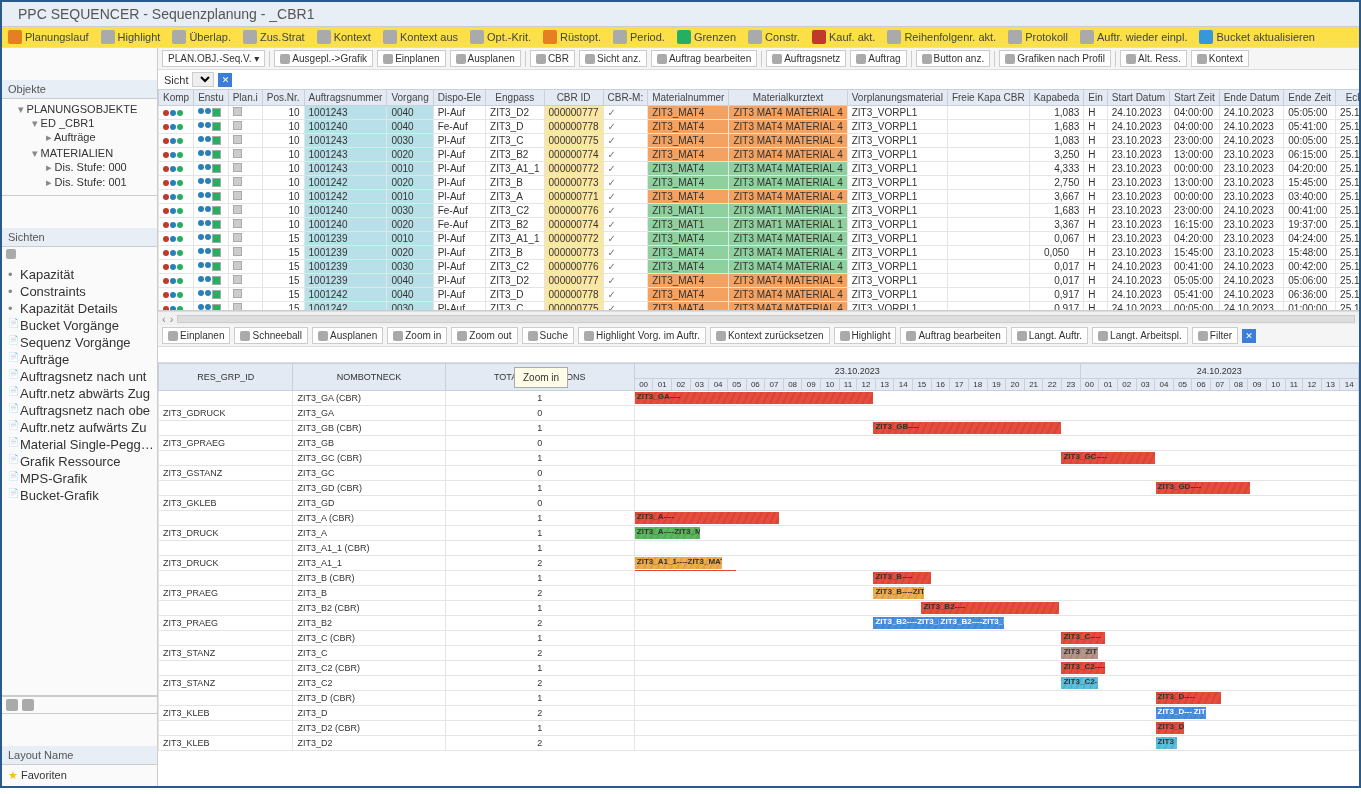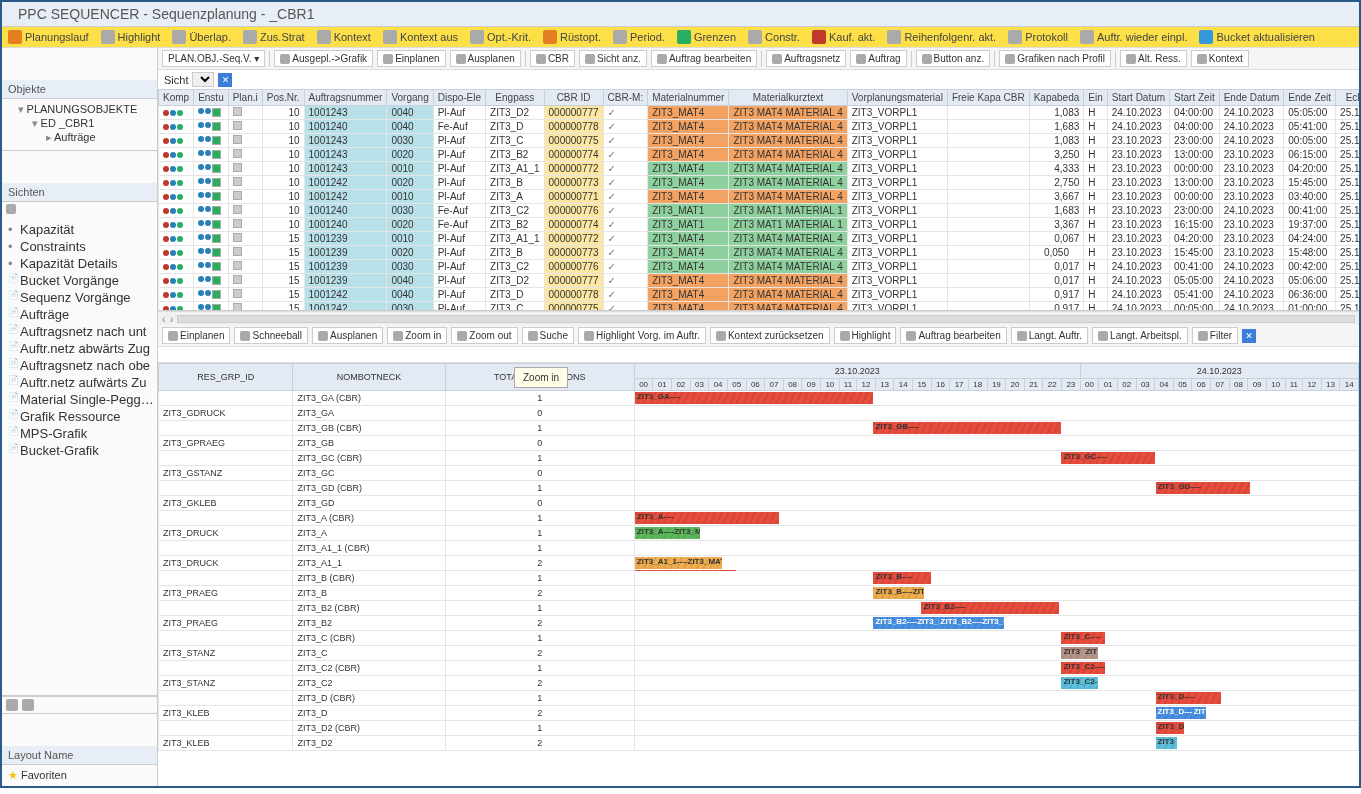--- a/index.html
+++ b/index.html
@@ -149,20 +149,24 @@
   <div class="left-panel">
     <div class="panel-section" style="flex:0 0 auto;">
       <div class="panel-header">Objekte</div>
       <div class="tree">
         <ul>
           <li><span class="toggle open"></span><span>PLANUNGSOBJEKTE</span>
             <ul id="tree-children">
                 <li><span class="toggle open"></span>ED          _CBR1<ul>
                     <li><span class="toggle"></span>Aufträge</li>
                   </ul></li>
+                <li><span class="toggle open"></span>MATERIALIEN<ul>
+                    <li><span class="toggle"></span>Dis. Stufe: 000</li>
+                    <li><span class="toggle"></span>Dis. Stufe: 001</li>
+                  </ul></li>
               </ul>
           </li>
         </ul>
       </div>
     </div>
     <div class="panel-section" style="flex:1;overflow:hidden;">
       <div class="panel-header">Sichten</div>
       <div style="padding:2px 4px;"><span class="tb-icon gray" style="width:10px;height:10px;"></span></div>
       <div class="sichten-list" id="sichten-list">
           <div class="item">Kapazität</div>

